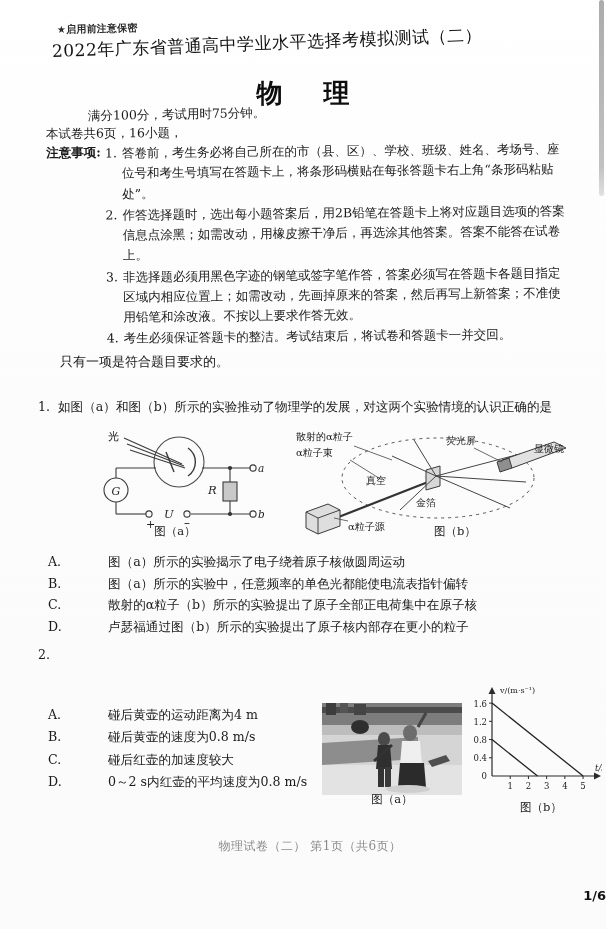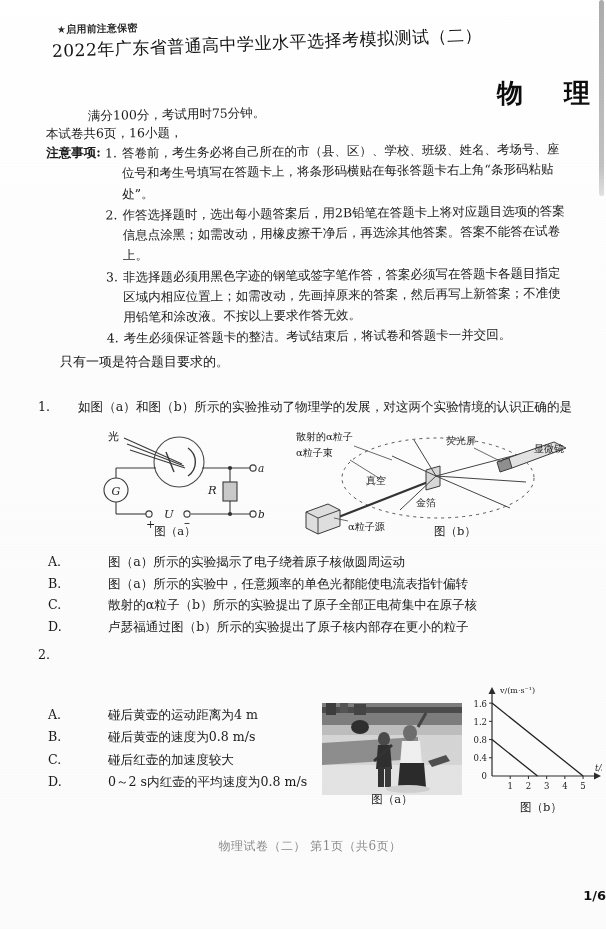--- a/index.html
+++ b/index.html
@@ -43,21 +43,21 @@
     white-space:nowrap;
   }
   .maintitle{
     position:absolute; left:52px; top:40px; width:520px;
     font-size:17px; letter-spacing:.5px; white-space:nowrap;
     transform: rotate(-2.2deg); transform-origin: left center;
     color:#141414;
   }
   .subject{
     position:absolute; left:0; top:76px; width:606px;
-    text-align:right; font-size:26px; font-weight:bold;
+    text-align:center; font-size:26px; font-weight:bold;
     letter-spacing:16px; text-indent:16px; color:#0d0d0d;
   }
   .examinfo{
     position:absolute; left:88px; top:108px; font-size:12.5px;
     transform: rotate(-1deg); transform-origin:left center; white-space:nowrap;
   }
 
   
   .noticewrap{
     position:absolute; left:46px; top:126px; width:520px;
@@ -79,21 +79,21 @@
     position:absolute; left:38px; top:352px; width:540px;
     font-size:13px; font-weight:bold; line-height:1.55;
   }
   .sec-head .l2{ padding-left:22px; font-weight:normal; }
 
   .q1{
     position:absolute; left:38px; top:398px; width:545px;
     font-size:12.6px; line-height:1.5;
   }
   .q1 .qnum{ float:left; width:20px; }
-  .q1 .qtext{ margin-left:20px; }
+  .q1 .qtext{ }
 
   
   .figrow1{ position:absolute; left:0; top:428px; width:606px; height:118px; }
 
   
   .fig-a1{ position:absolute; left:86px; top:0; }
   .fig-b1{ position:absolute; left:288px; top:-2px; }
   .cap-a1{ position:absolute; left:120px; top:524px; width:110px; font-size:11.5px; text-align:center; }
   .cap-b1{ position:absolute; left:400px; top:524px; width:110px; font-size:11.5px; text-align:center; }
 

